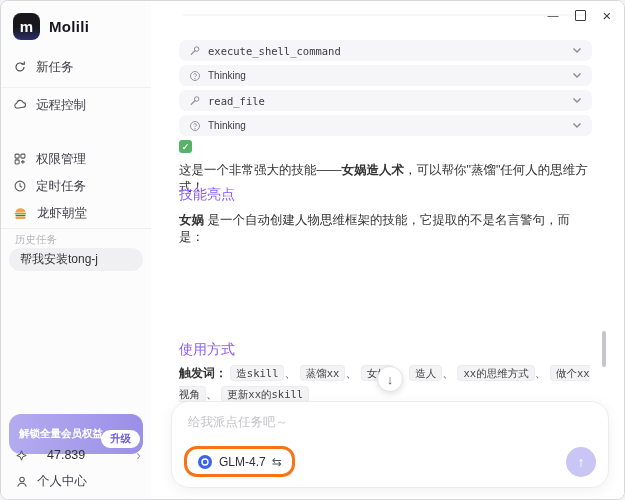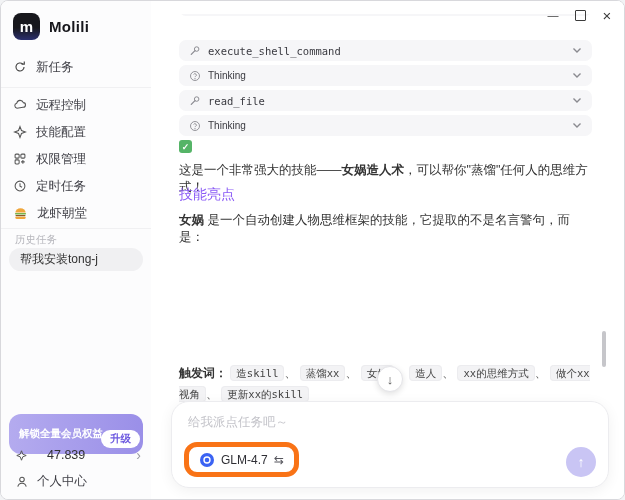--- a/index.html
+++ b/index.html
@@ -56,21 +56,21 @@
   .scroll-down{position:absolute;left:226px;top:365px;width:24px;height:24px;border-radius:50%;background:#fff;
                border:1px solid #e4e4e8;box-shadow:0 2px 6px rgba(0,0,0,.12);display:flex;align-items:center;
                justify-content:center;color:#555;font-size:13px;cursor:pointer;z-index:4;}
   .sb-thumb{position:absolute;right:18px;top:330px;width:4px;height:36px;background:#c6c6ca;border-radius:2px;cursor:pointer;}
   
   .composer{position:absolute;left:20px;right:15px;top:400px;height:87px;background:#fff;border:1px solid #ececef;
             border-radius:18px;box-shadow:0 3px 14px rgba(0,0,0,.06);box-sizing:border-box;z-index:5;}
   .composer textarea{position:absolute;left:14px;right:14px;top:10px;height:34px;border:0;outline:0;resize:none;
             font-family:"Liberation Sans",sans-serif;font-size:12.5px;color:#333;background:transparent;}
   .composer textarea::placeholder{color:#c3c3c9;}
-  .model-pill{position:absolute;left:12px;bottom:10px;height:25px;border:5px solid #f97316;border-radius:13px;
+  .model-pill{position:absolute;left:12px;bottom:10px;height:25px;border:3px solid #f97316;border-radius:13px;
               display:flex;align-items:center;gap:6px;padding:0 10px;cursor:pointer;background:#fff;}
   .model-name{font-size:12px;color:#2f2f35;}
   .swap{font-size:12px;color:#55555c;}
   .send-btn{position:absolute;right:12px;bottom:10px;width:30px;height:30px;border-radius:50%;background:#c9c5f4;
             display:flex;align-items:center;justify-content:center;color:#fff;font-size:14px;font-weight:bold;cursor:pointer;}
   svg{display:block;}
 </style>
 </head>
 <body>
 
@@ -92,26 +92,20 @@
 
     <div class="divider" style="top:86px"></div>
 
     <div class="side-item" style="top:92px">
       <svg width="14" height="14" viewBox="0 0 16 16">
         <path d="M4.6 11.6a2.9 2.9 0 0 1-.3-5.7 3.9 3.9 0 0 1 7.5-.6 2.6 2.6 0 0 1-.4 5.3z" fill="none" stroke="#555" stroke-width="1.2"></path>
       </svg>
       <span>远程控制</span>
     </div>
 
-    <div class="side-item" style="top:119px">
-      <svg width="14" height="14" viewBox="0 0 16 16">
-        <path d="M8 1.8l1.7 4.5L14.2 8l-4.5 1.7L8 14.2 6.3 9.7 1.8 8l4.5-1.7z" fill="none" stroke="#555" stroke-width="1.2"></path>
-      </svg>
-      <span>技能配置</span>
-    </div>
 
     <div class="side-item" style="top:146px">
       <svg width="14" height="14" viewBox="0 0 16 16">
         <rect x="2.4" y="2.4" width="4.6" height="4.6" rx="1.1" fill="none" stroke="#555" stroke-width="1.2"></rect>
         <rect x="9" y="2.4" width="4.6" height="4.6" rx="1.1" fill="none" stroke="#555" stroke-width="1.2"></rect>
         <rect x="2.4" y="9" width="4.6" height="4.6" rx="1.1" fill="none" stroke="#555" stroke-width="1.2"></rect>
         <path d="M11.3 9.2v4.2M9.2 11.3h4.2" fill="none" stroke="#555" stroke-width="1.2"></path>
       </svg>
       <span>权限管理</span>
     </div>
@@ -233,20 +227,21 @@
       <span>这是一个非常强大的技能——</span><b>女娲造人术</b><span>，可以帮你"蒸馏"任何人的思维方式！</span>
     </div>
 
     <div class="msg h3" style="top:185px">技能亮点</div>
 
     <div class="msg para" style="top:211px">
       <b>女娲</b><span> 是一个自动创建人物思维框架的技能，它提取的不是名言警句，而是：</span>
     </div>
 
 
+    <div class="msg h3" style="top:340px">使用方式</div>
 
     <div class="msg trigger-line" style="top:362px">
       <span class="trigger-label">触发词：</span>
       <span class="pill">造skill</span><span class="sep">、</span>
       <span class="pill">蒸馏xx</span><span class="sep">、</span>
       <span class="pill">女娲</span><span class="sep">、</span>
       <span class="pill">造人</span><span class="sep">、</span>
       <span class="pill">xx的思维方式</span><span class="sep">、</span>
       <span class="pill">做个xx视角</span><span class="sep">、</span>
       <span class="pill">更新xx的skill</span>

